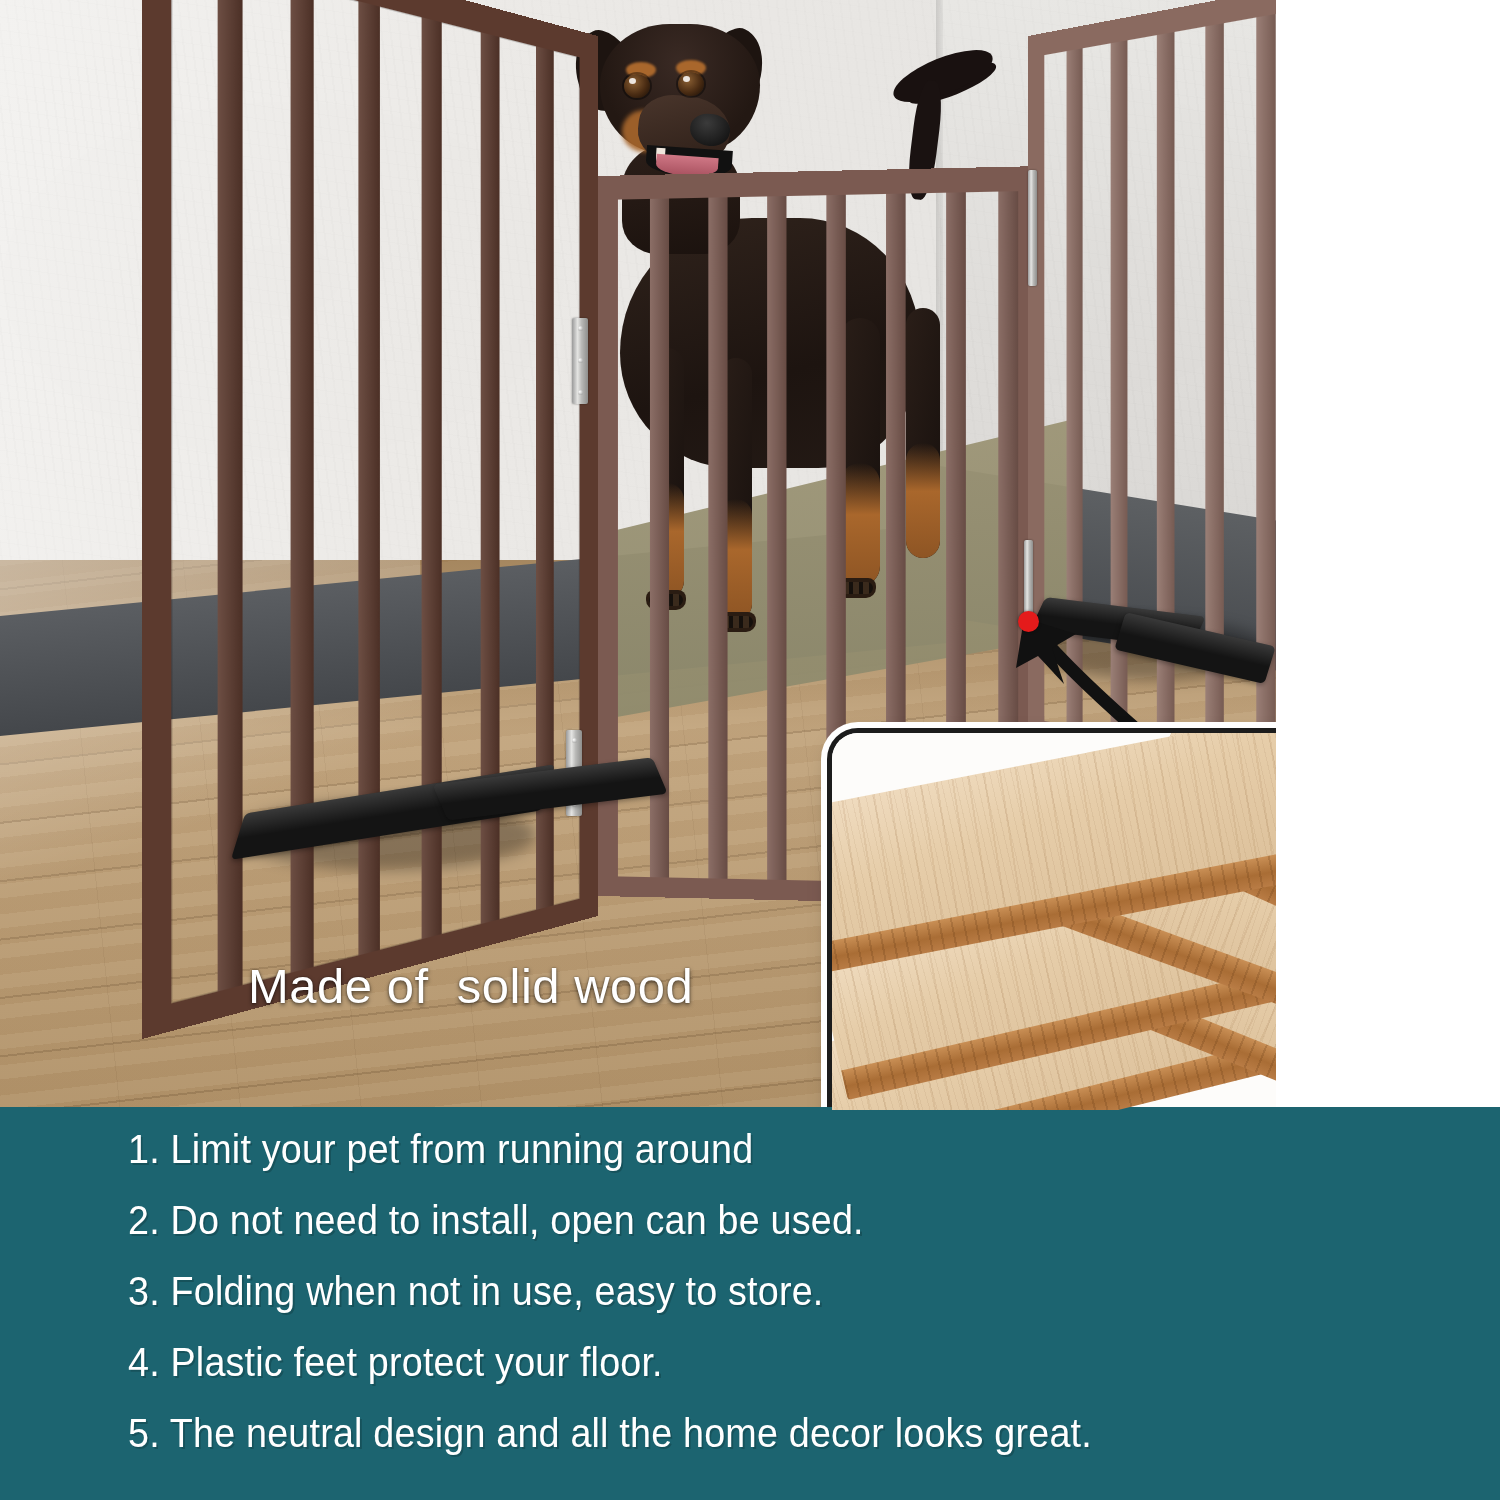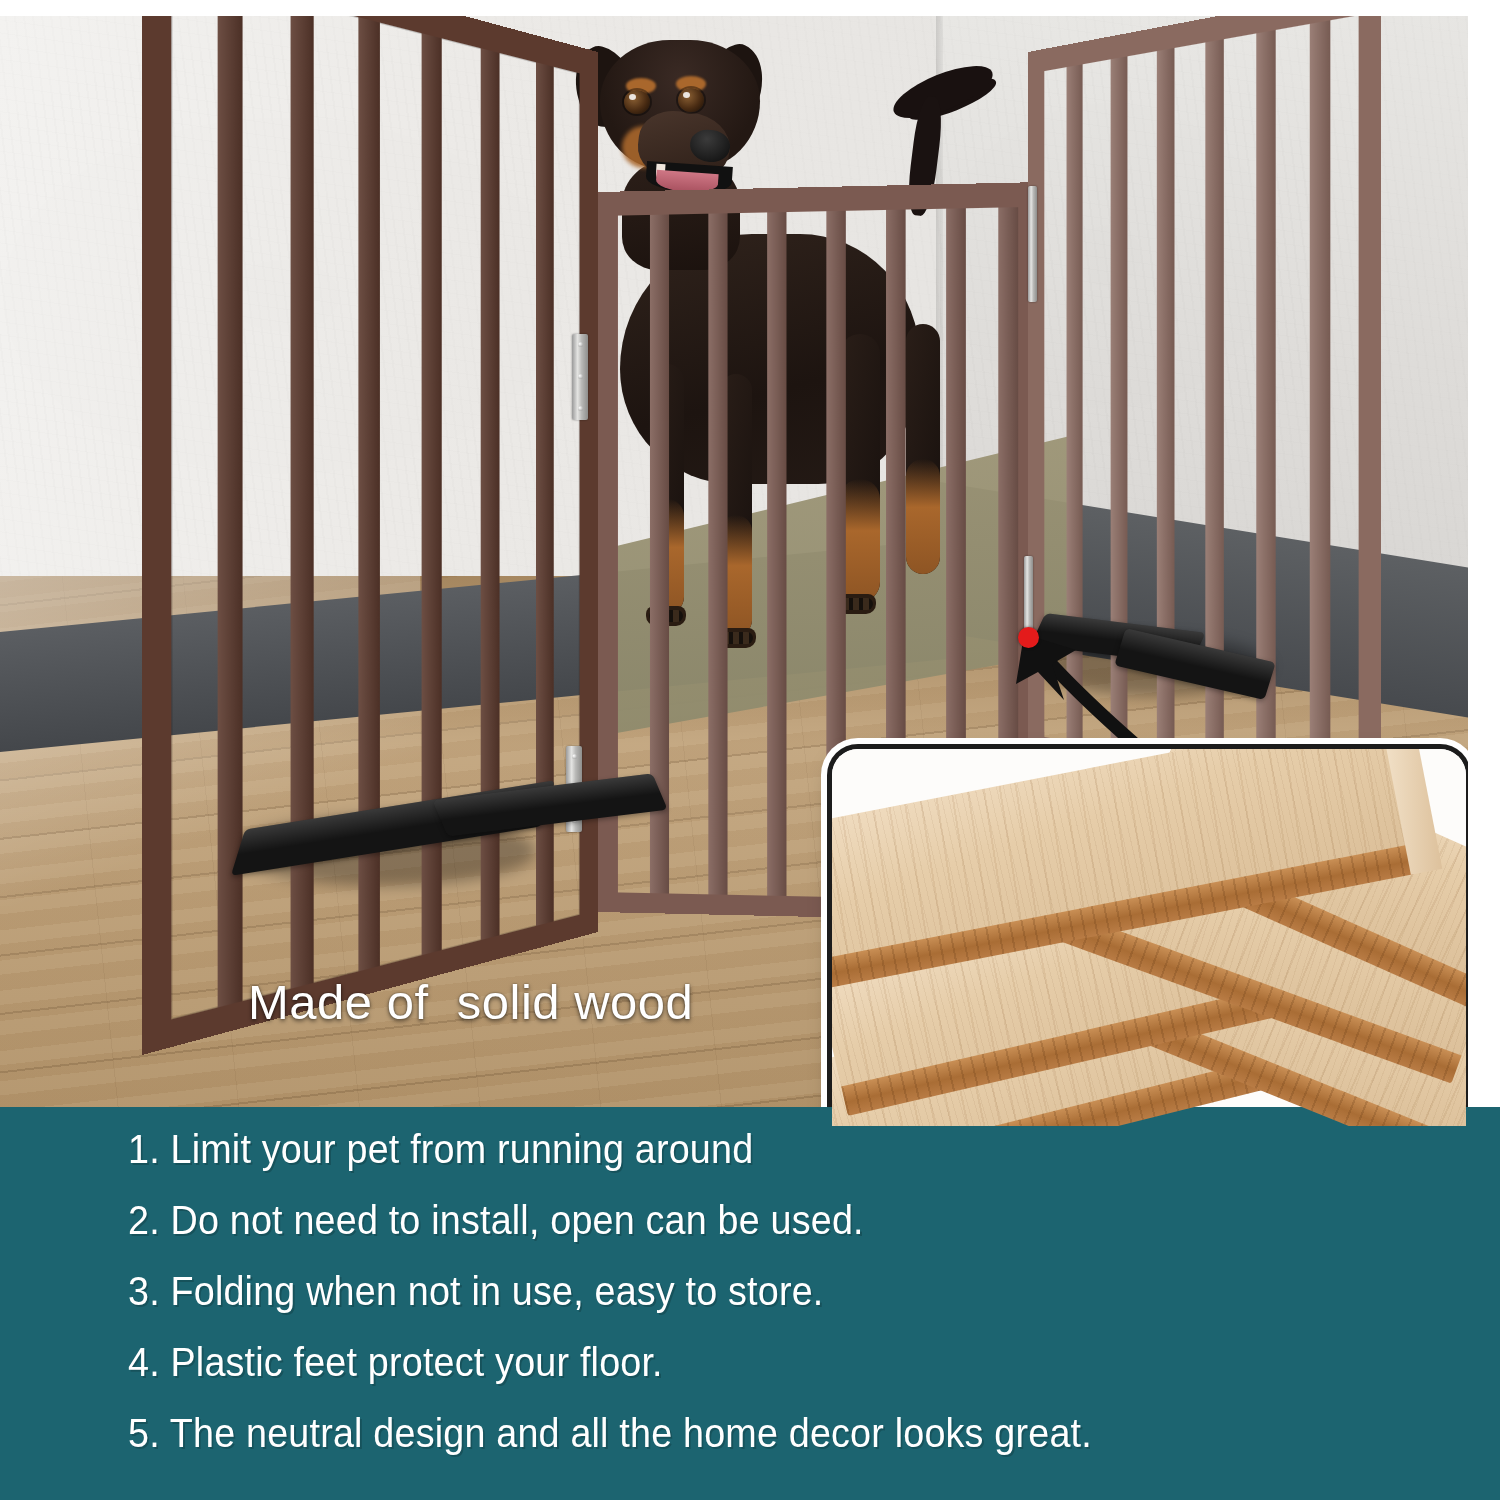--- a/index.html
+++ b/index.html
@@ -1,20 +1,20 @@
 <!DOCTYPE html>
 <html><head>
 <meta charset="utf-8">
 <style>
   html,body{margin:0;padding:0;background:#fff;}
   body{font-family:"Liberation Sans",sans-serif;}
   #stage{position:relative;width:1500px;height:1500px;overflow:hidden;background:#fff;}
 
   
-  .scene{position:absolute;left:0;top:16px;width:1468px;height:1110px;overflow:hidden;}
+  .scene{position:absolute;left:0;top:0;width:1276px;height:1110px;overflow:hidden;}
   .wall-left{position:absolute;left:0;top:0;width:945px;height:700px;
     background:linear-gradient(100deg,#f3f2f0 0%,#eceae7 45%,#e6e4e1 100%);}
   .wall-right{position:absolute;left:940px;top:0;width:560px;height:600px;
     background:linear-gradient(175deg,#e8e7e4 0%,#dedcd9 60%,#d8d6d3 100%);}
   .wall-tex{position:absolute;inset:0;opacity:.45;
     background:
       repeating-linear-gradient(83deg, rgba(0,0,0,.018) 0 2px, rgba(255,255,255,0) 2px 9px),
       repeating-linear-gradient(8deg, rgba(0,0,0,.015) 0 1px, rgba(255,255,255,0) 1px 13px),
       radial-gradient(ellipse at 30% 40%, rgba(0,0,0,.02), rgba(0,0,0,0) 60%);}
   .wall-corner{position:absolute;left:936px;top:0;width:7px;height:610px;

